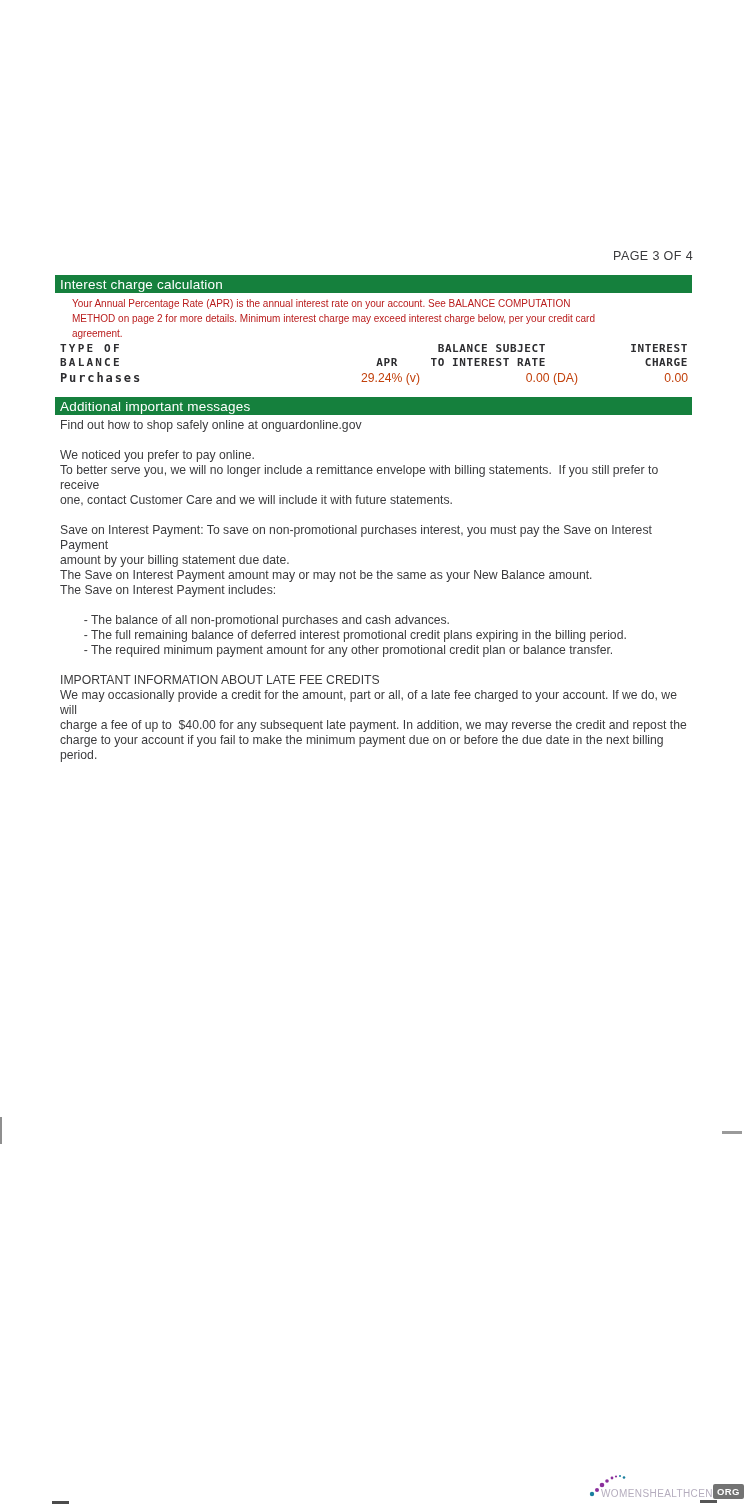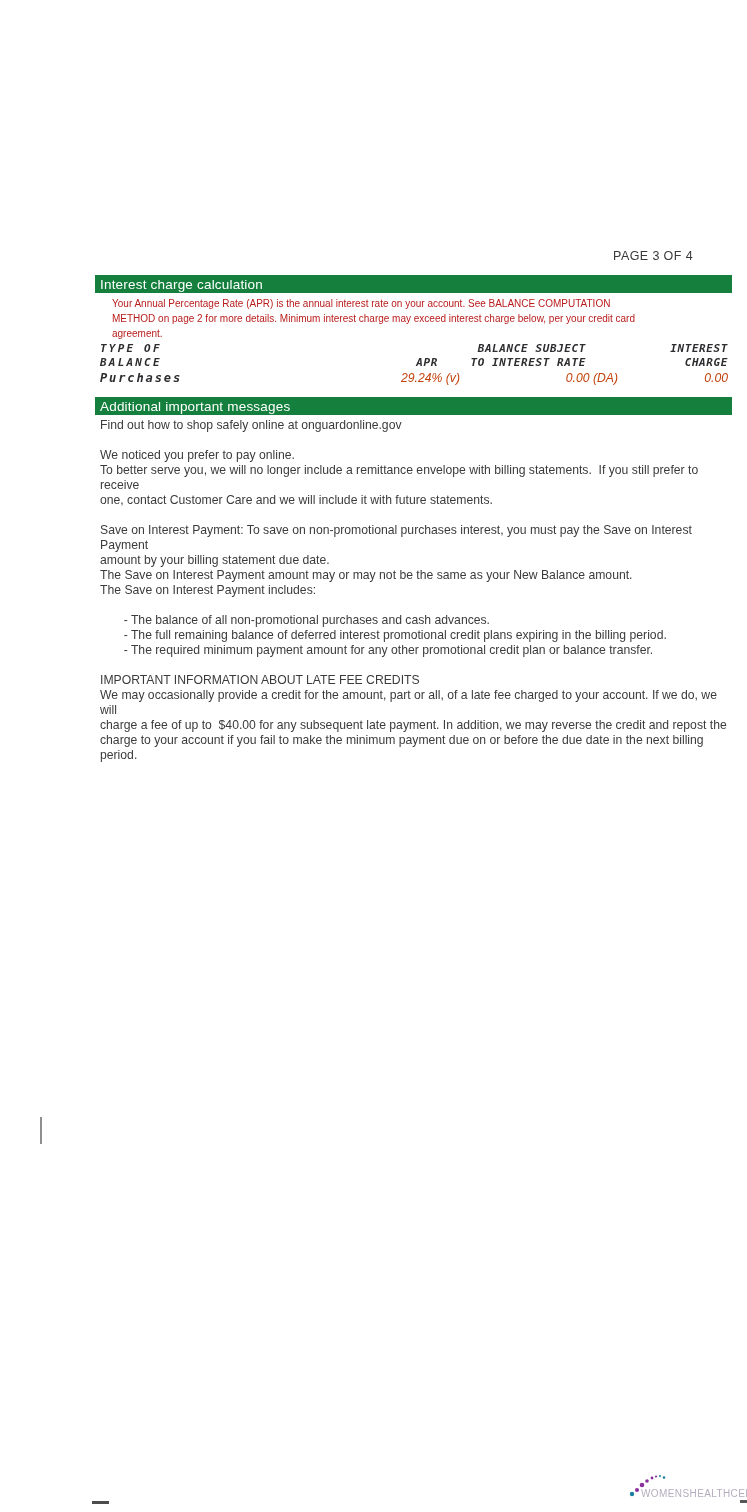--- a/index.html
+++ b/index.html
@@ -3,21 +3,21 @@
 <meta charset="utf-8">
 <style>
   html, body { margin: 0; padding: 0; }
   body {
     width: 747px; height: 1512px;
     background: #ffffff;
     font-family: "Liberation Sans", sans-serif;
     position: relative;
     overflow: hidden;
   }
-  .page { position: absolute; inset: 0; margin-left: 40px; }
+  .page { position: absolute; inset: 0; }
 
   .page-label {
     position: absolute;
     top: 249px; right: 54px;
     font-size: 12.5px; letter-spacing: 0.4px;
     color: #3a3a3c;
   }
 
   .section-bar {
     position: absolute;
@@ -33,21 +33,21 @@
 
   .intro {
     position: absolute;
     left: 72px; top: 296px; width: 632px;
     font-size: 10px; line-height: 15px;
     color: #b91c1c;
     white-space: pre-line;
   }
 
   .itable { position: absolute; left: 60px; top: 342px; width: 628px; }
-  .trow { display: grid; grid-template-columns: 170px 190px 158px 110px; font-style: italic; }
+  .trow { display: grid; grid-template-columns: 170px 190px 158px 110px; }
   .thead .cell {
     font-family: "DejaVu Sans Mono", monospace;
     font-weight: bold;
     font-size: 11px; line-height: 14px;
     letter-spacing: 0.6px;
     color: #2d2d30;
     white-space: pre-line;
   }
   .thead .c1 { letter-spacing: 2.2px; }
   .thead .c2 { text-align: right; padding-right: 22px; }

